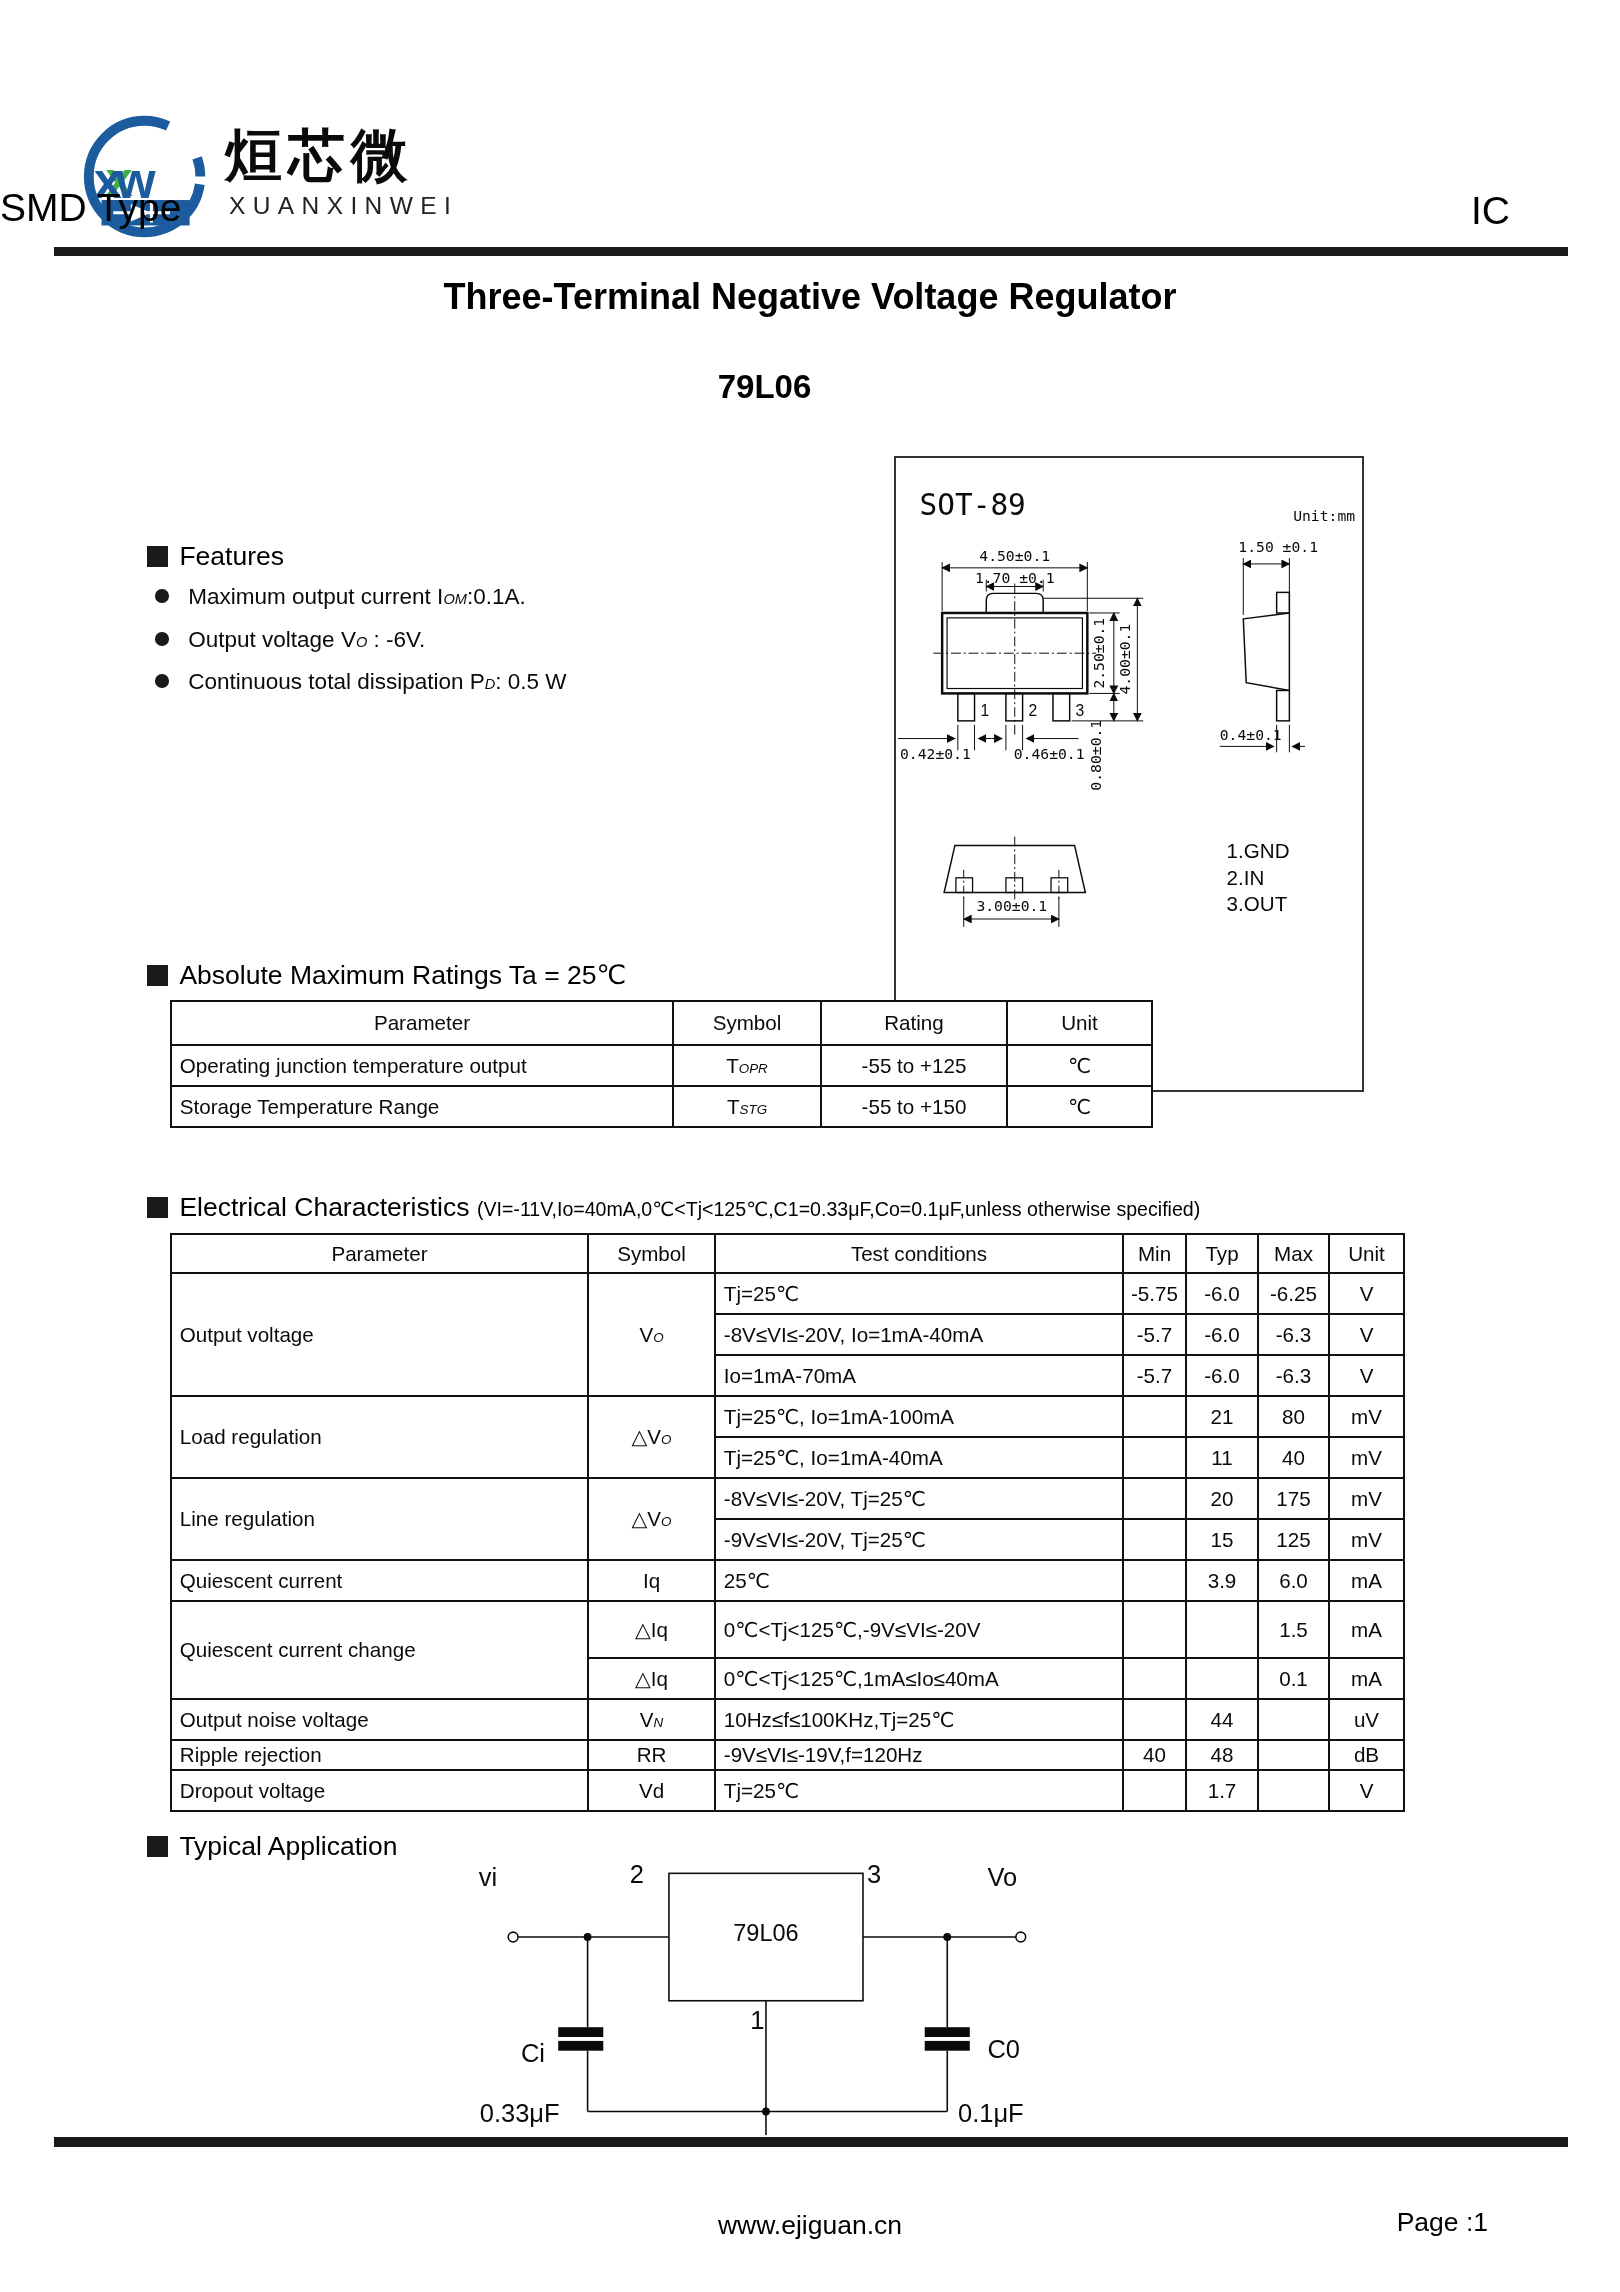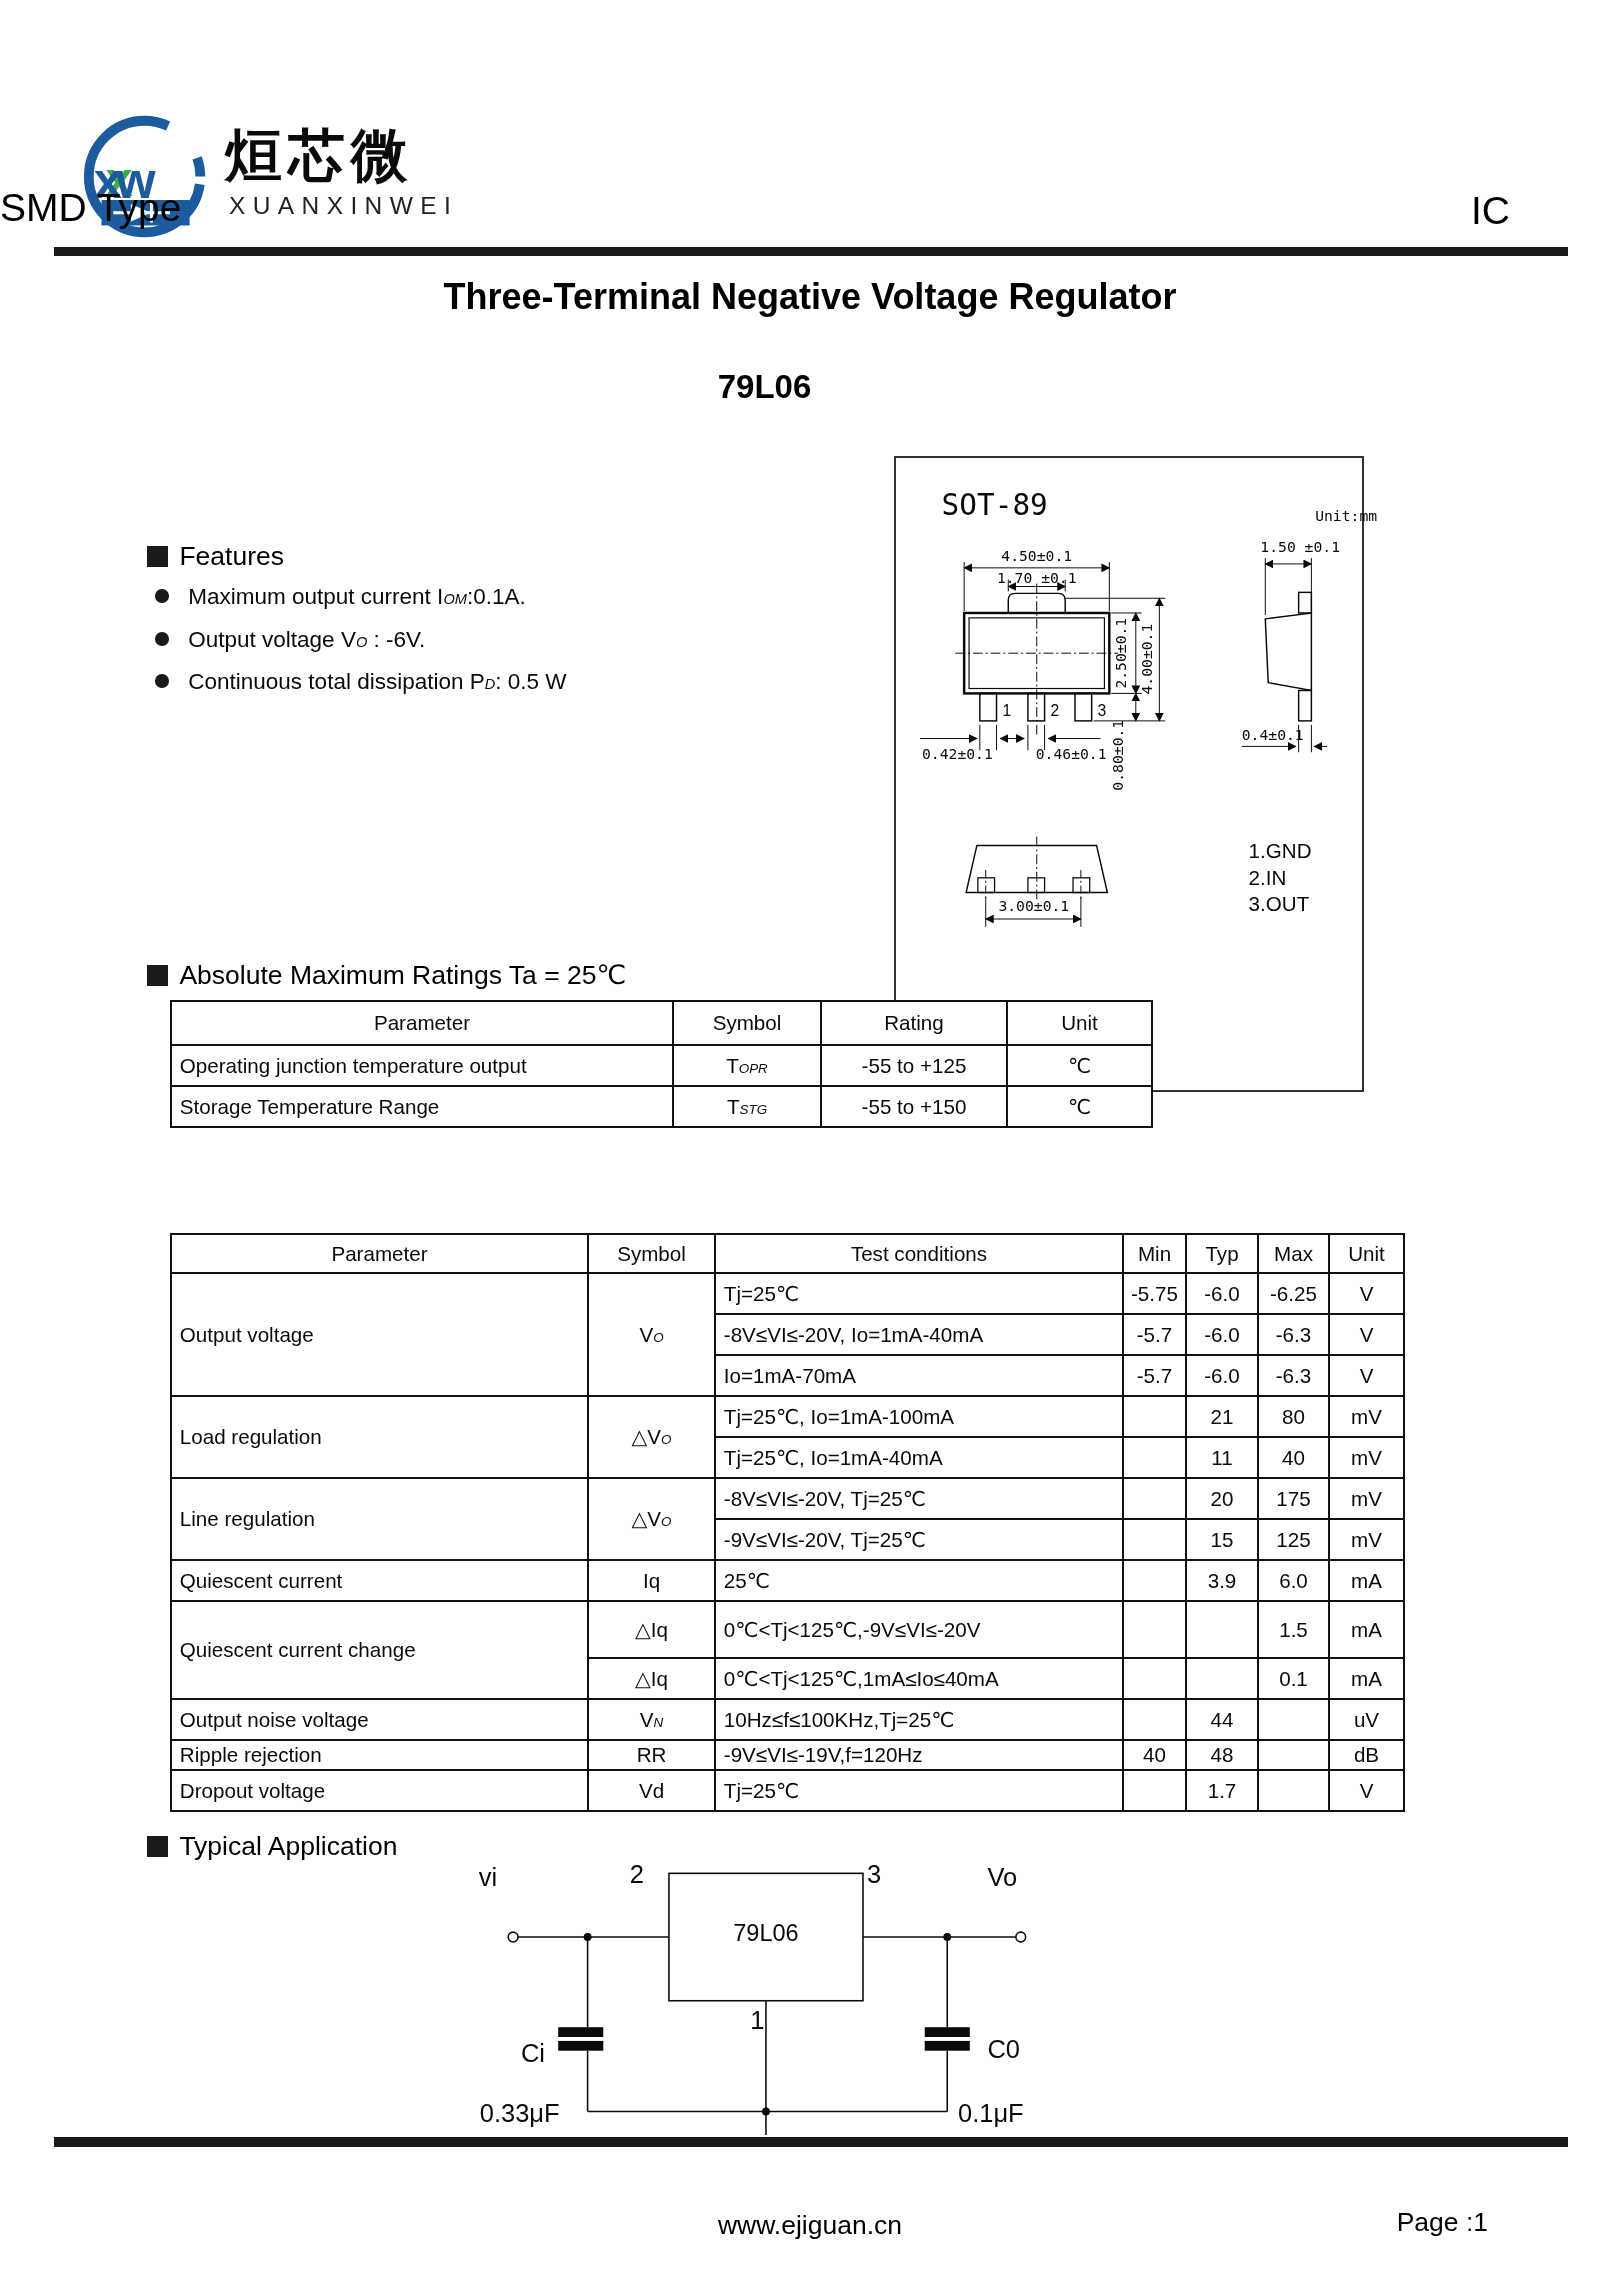--- a/index.html
+++ b/index.html
@@ -37,21 +37,21 @@
   .dtab tr.gs td{border-top-width:2.9px;}
   .dtab tr.hrow th{border-bottom-width:2.9px;}
   .otab{border:2.9px solid #111;}
   
   .cad{font-family:"DejaVu Sans Mono",monospace;fill:#0a0a0a;}
   .lbl{font-family:"Liberation Sans","DejaVu Sans",sans-serif;fill:#0a0a0a;}
   
   .ftr-rule{position:absolute;left:54px;top:2137px;width:1514px;height:9.8px;background:#1a1a1a;}
   .ftr-url{position:absolute;left:0;top:2210px;width:1620px;text-align:center;font-size:26.5px;color:#000;}
   .ftr-page{position:absolute;top:2207px;right:132px;font-size:26.5px;color:#000;}
-  .pkgbox{position:absolute;left:894px;top:456px;width:470px;height:636px;border:2px solid #333;box-sizing:border-box;padding-left:22px;}
+  .pkgbox{position:absolute;left:894px;top:456px;width:470px;height:636px;border:2px solid #333;box-sizing:border-box;}
 </style>
 </head>
 <body>
 
 <div class="page">
 
   <div class="logo">
     <svg width="137" height="137" viewBox="0 0 140 140">
       <circle cx="66" cy="68" r="57" fill="none" stroke="#1b5b9e" stroke-width="10" stroke-dasharray="285 45" stroke-dashoffset="-8"></circle>
       <text x="26" y="88" font-size="50" font-weight="bold" fill="#3fae49" font-family="Liberation Sans, sans-serif">x</text>
@@ -205,20 +205,24 @@
     </tr>
     <tr style="height:41px;">
       <td class="l">Storage Temperature Range</td>
       <td><span>T</span><span class="sub">STG</span></td>
       <td>-55 to +150</td>
       <td>℃</td>
     </tr>
   </tbody>
     </table>
 
+  <div class="sec" style="left:147px;top:1192px;">
+    <span class="sq"></span><span>Electrical Characteristics</span>
+    <span class="note">(VI=-11V,Io=40mA,0℃&lt;Tj&lt;125℃,C1=0.33μF,Co=0.1μF,unless otherwise specified)</span>
+  </div>
   <table class="dtab otab" style="left:170px;top:1233px;width:1232px;">
     <colgroup>
         <col style="width:417px">
         <col style="width:127px">
         <col style="width:408px">
         <col style="width:63px">
         <col style="width:72px">
         <col style="width:71px">
         <col style="width:75px">
       </colgroup>

